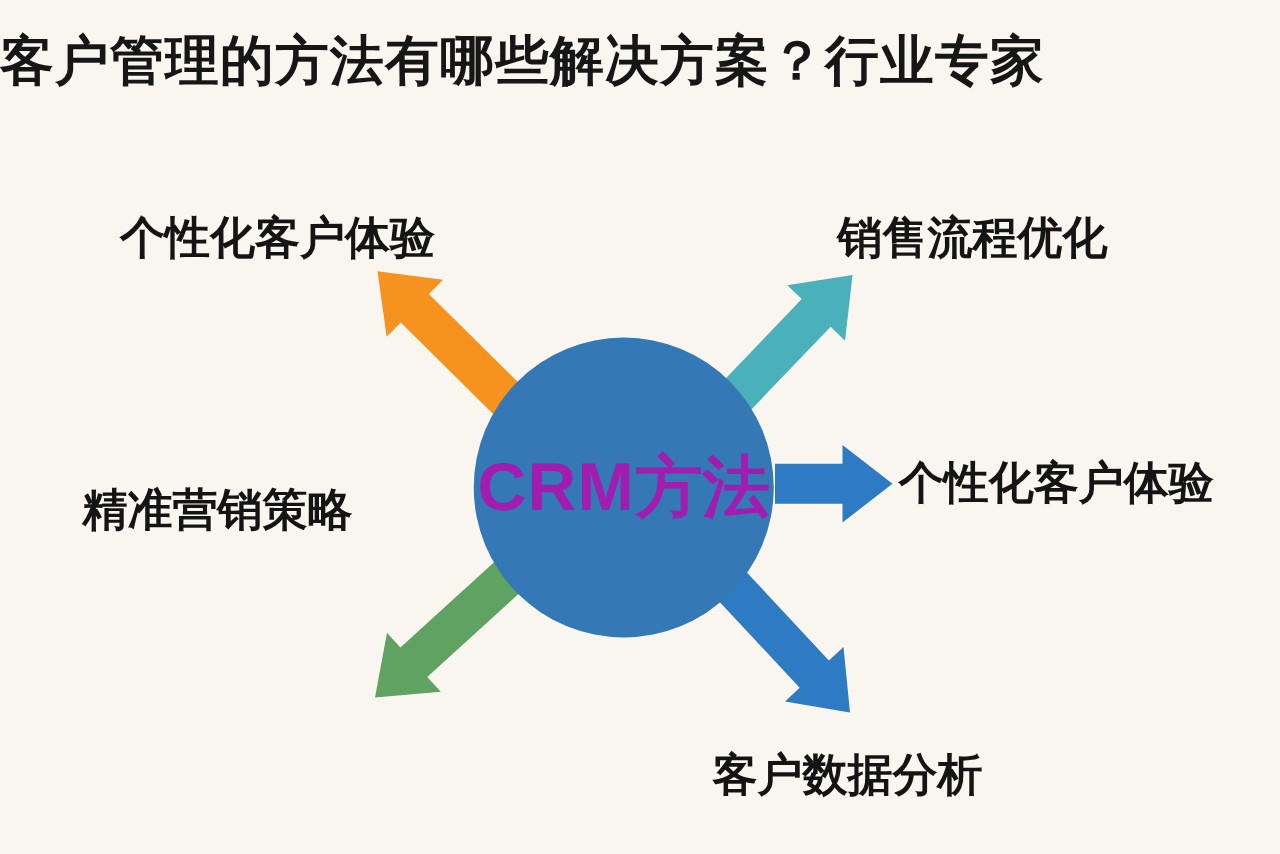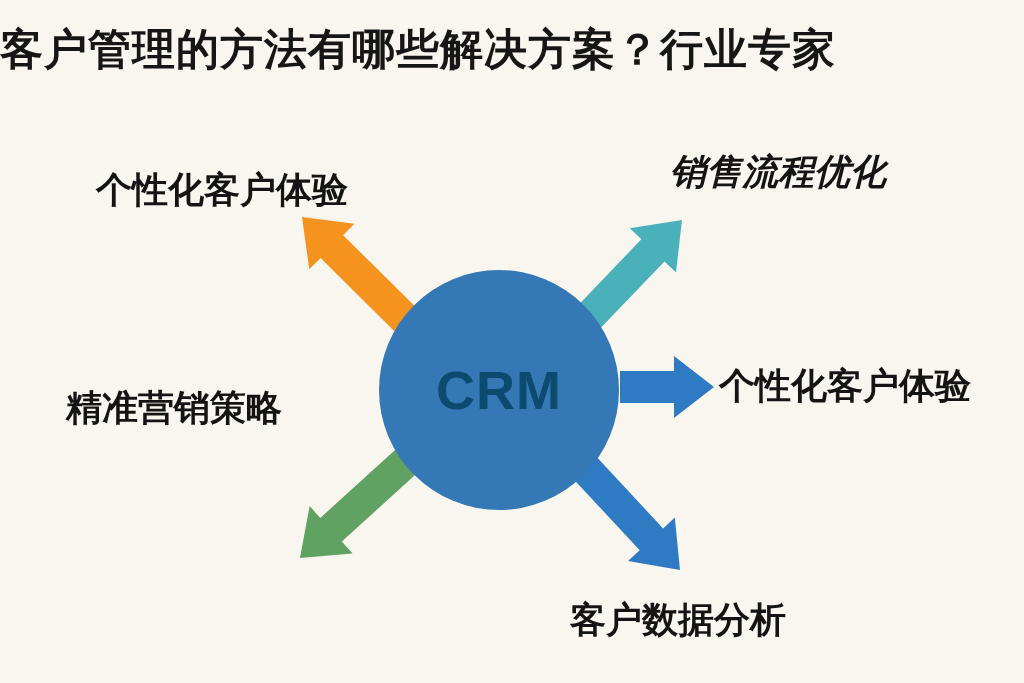--- a/index.html
+++ b/index.html
@@ -30,36 +30,36 @@
     width: 1024px; height: 683px;
   }
   .center-text {
     position: absolute;
     left: 379px; top: 270px;
     width: 240px; height: 240px;
     display: flex;
     flex-direction: row;
     align-items: center;
     justify-content: center;
-    color: #0c4a6e;
+    color: #a21caf;
     font-weight: 800;
     text-align: center;
   }
   .center-text .crm  { font-size: 54px; line-height: 62px; letter-spacing: 1px; }
   .center-text .fang { font-size: 54px; line-height: 66px; }
   .branch-label {
     position: absolute;
     font-size: 36px;
     font-weight: 800;
     color: #141414;
     white-space: nowrap;
     letter-spacing: 0px;
   }
   .lbl-lifecycle   { left: 96px;  top: 166px; }
-  .lbl-sales       { left: 670px; top: 148px; font-style: italic; }
+  .lbl-sales       { left: 670px; top: 166px; }
   .lbl-marketing   { left: 66px;  top: 360px; margin-top: 24px; }
   .lbl-experience  { left: 719px; top: 362px; }
   .lbl-analysis    { left: 570px; top: 596px; }
 </style>
 </head>
 <body>
 
 <div class="canvas">
 
   <div class="title">
@@ -76,20 +76,21 @@
 
     <polygon points="399.2,446.2 320.3,517.9 309.6,506.1 300,558 352.6,553.4 341.8,541.6 420.8,469.8" fill="#5FA261"></polygon>
 
     <polygon points="573.3,478.9 639.7,550.2 628.0,561.1 680,570 674.8,517.5 663.1,528.4 596.7,457.1" fill="#2E7BC4"></polygon>
 
     <circle cx="499" cy="390" r="120" fill="#3478B6"></circle>
   </svg>
 
   <div class="center-text">
     <div class="crm">CRM</div>
+    <div class="fang">方法</div>
   </div>
 
   <div class="branch-label lbl-lifecycle">个性化客户体验</div>
   <div class="branch-label lbl-sales">销售流程优化</div>
   <div class="branch-label lbl-marketing">精准营销策略</div>
   <div class="branch-label lbl-experience">个性化客户体验</div>
   <div class="branch-label lbl-analysis">客户数据分析</div>
 
 </div>
 

